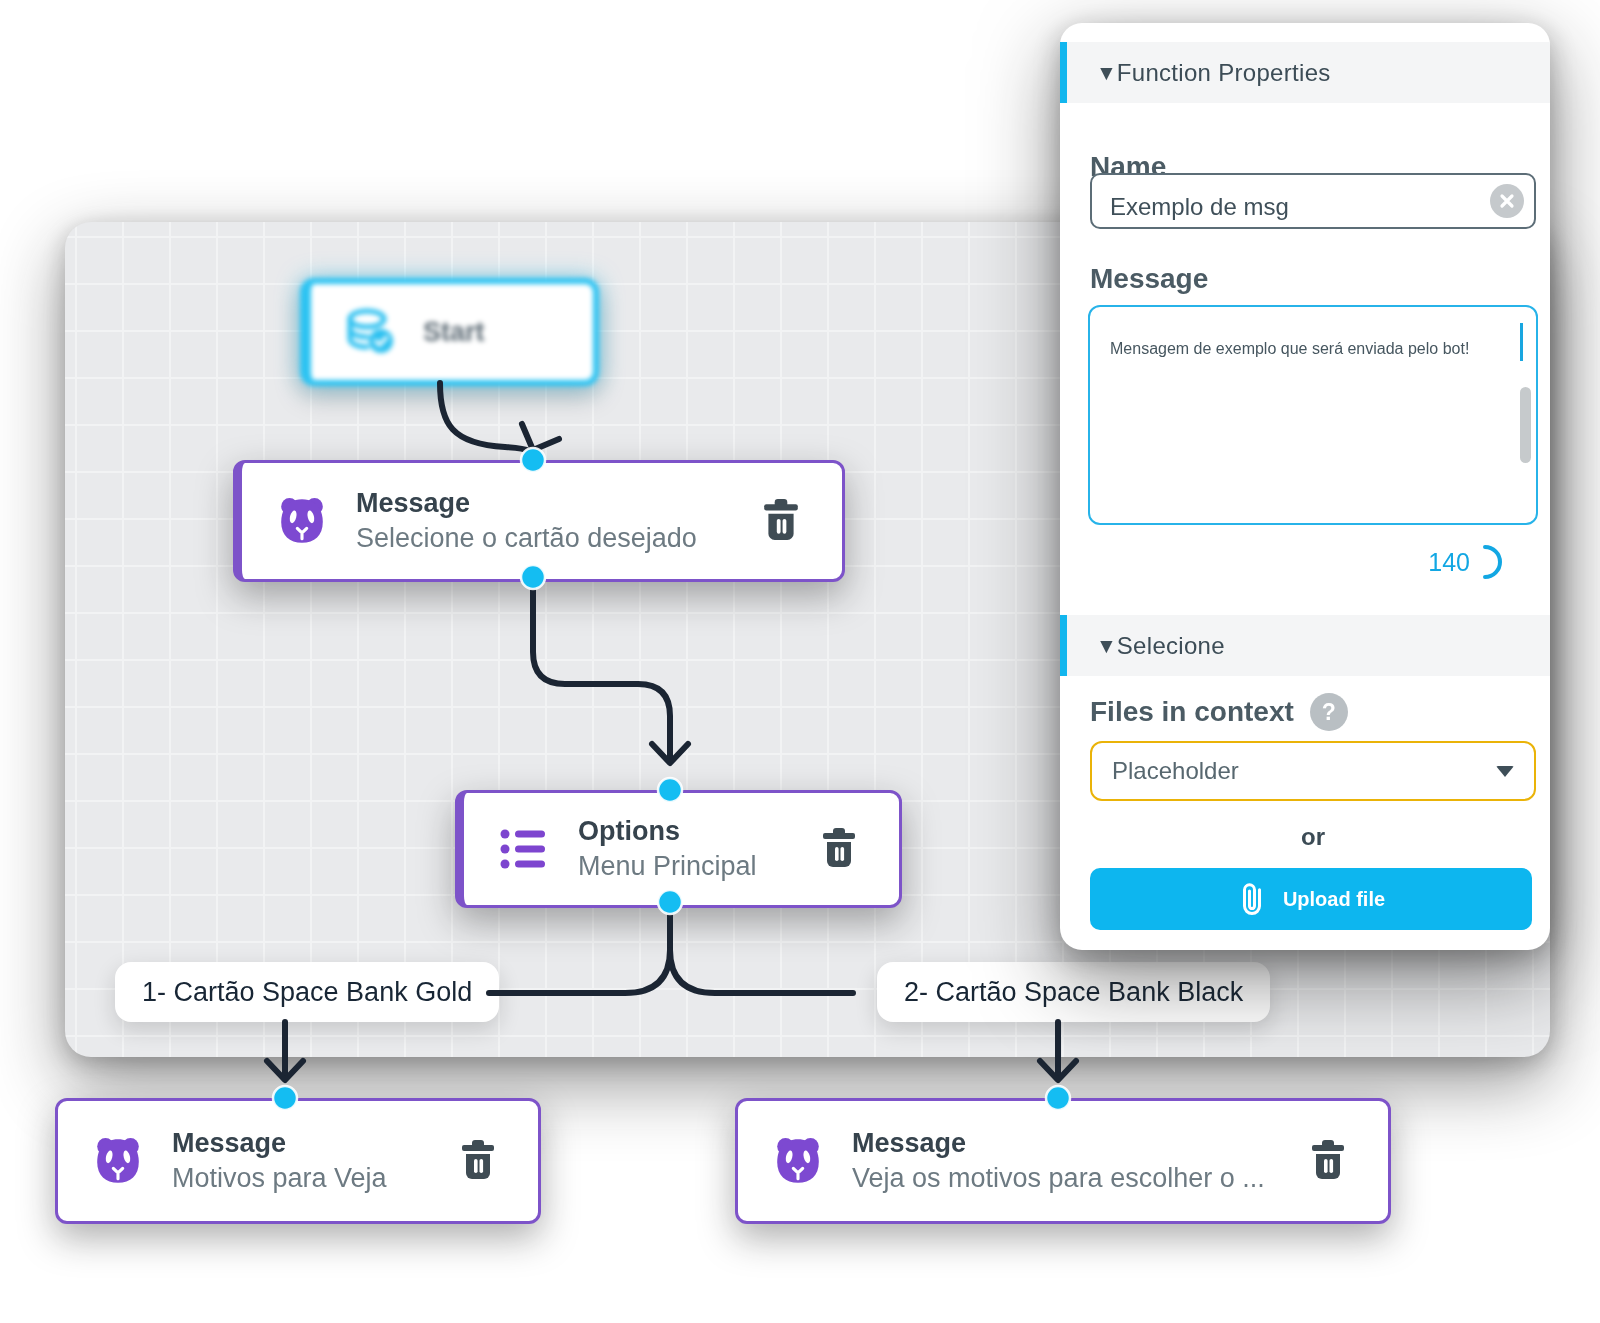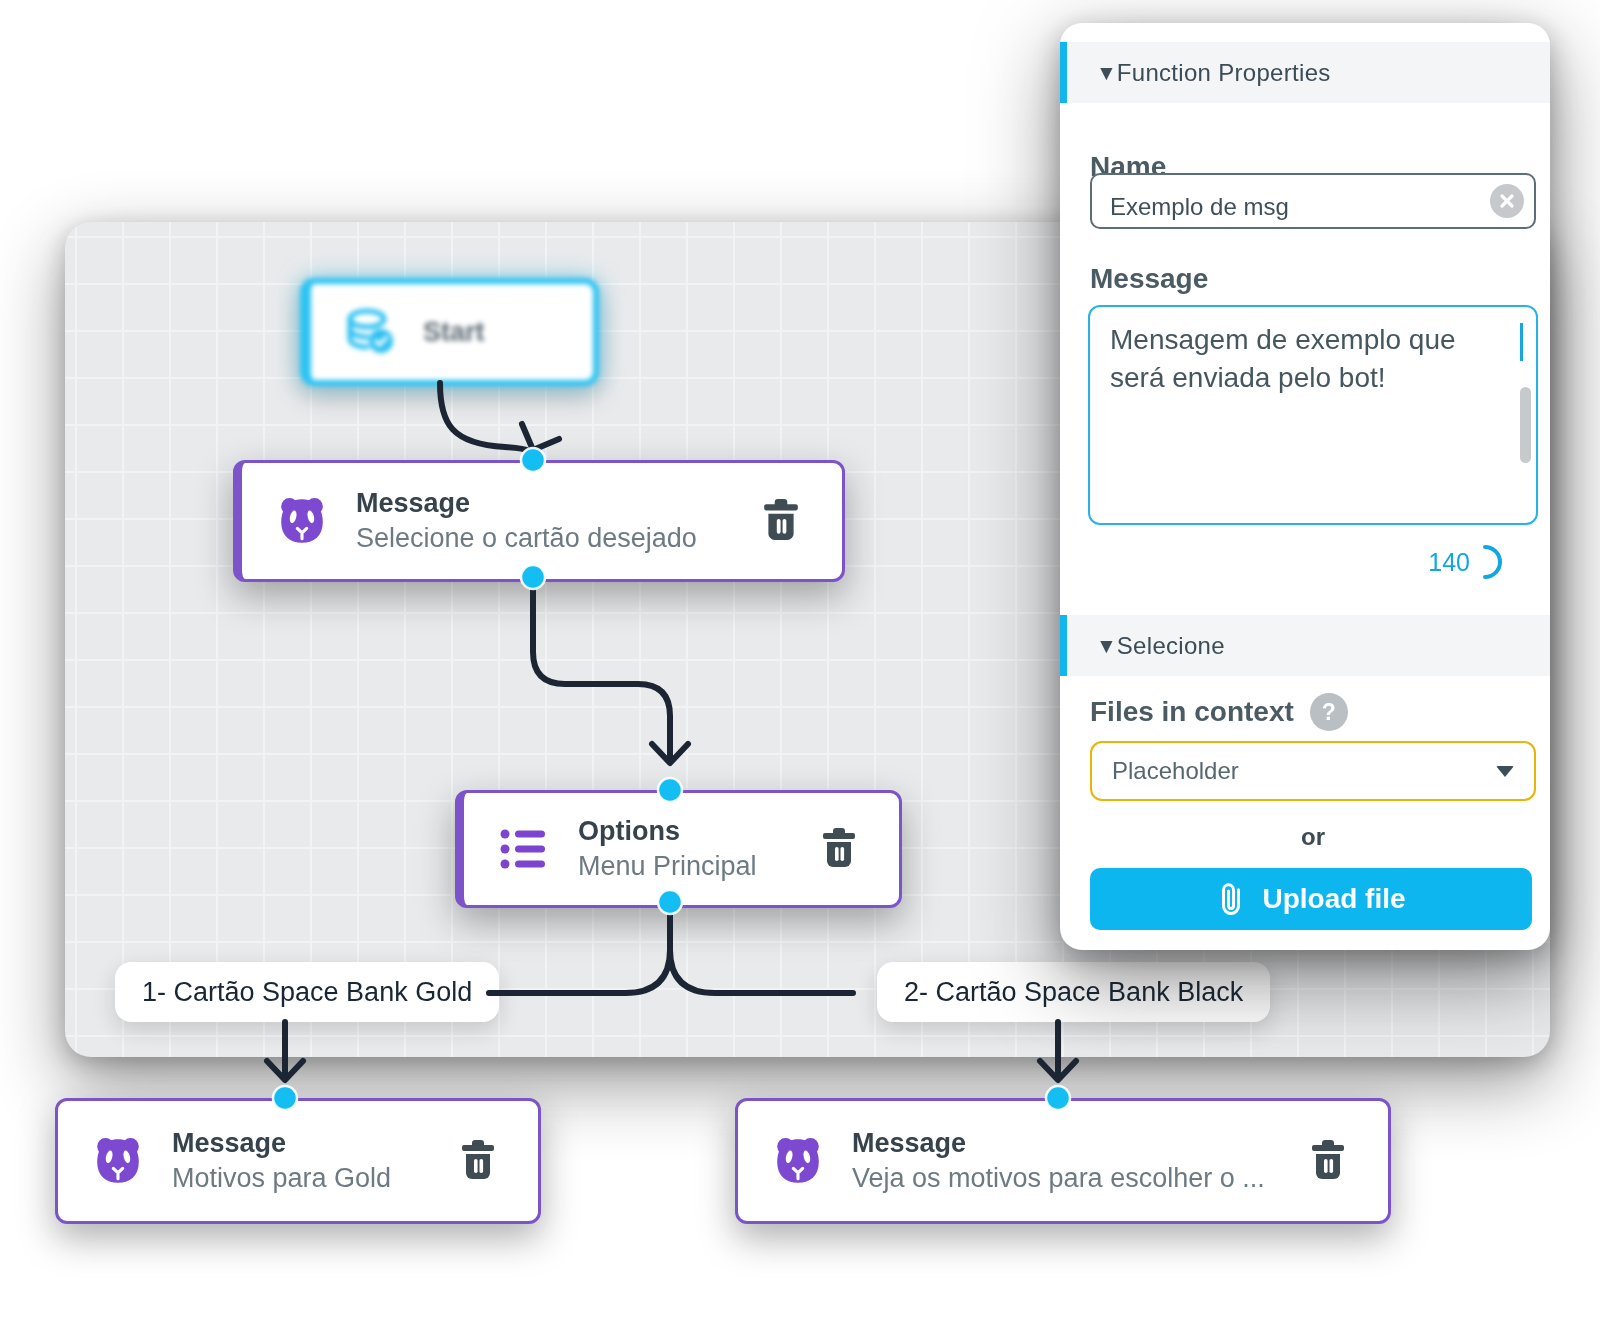--- a/index.html
+++ b/index.html
@@ -84,21 +84,21 @@
     position:absolute;right:12px;top:50%;transform:translateY(-50%);
     width:34px;height:34px;border-radius:50%;background:#c5c9cc;border:none;padding:0;
     display:flex;align-items:center;justify-content:center;cursor:pointer;
   }
   .msgbox{
     position:absolute;left:28px;top:282px;width:450px;height:220px;box-sizing:border-box;
     border:2px solid #27b3e9;border-radius:12px;background:#fff;
   }
   .msgtext{
     position:absolute;left:20px;top:14px;width:386px;
-    font-size:28px;line-height:38px;color:#46565f;white-space:pre-wrap;
+    font-size:16px;line-height:56px;color:#46565f;white-space:pre-wrap;
   }
   .cursorbar{position:absolute;left:430px;top:16px;width:3px;height:38px;background:#18a6e0;}
   .vthumb{position:absolute;right:5px;top:80px;width:11px;height:76px;border-radius:6px;background:#c6cacc;}
   .counter-row{position:absolute;top:522px;right:48px;display:flex;align-items:center;gap:12px;}
   .count{font-size:25px;color:#12a7e3;}
   .files-row{position:absolute;left:30px;top:670px;display:flex;align-items:center;gap:16px;}
   .help-circle{
     width:38px;height:38px;border-radius:50%;background:#b9bfc3;border:none;padding:0;
     color:#fff;font-size:23px;font-weight:700;display:flex;align-items:center;justify-content:center;
     font-family:"Liberation Sans",sans-serif;cursor:pointer;
@@ -112,21 +112,21 @@
   .select .scaret{
     margin-left:auto;margin-right:20px;width:0;height:0;
     border-left:9px solid transparent;border-right:9px solid transparent;
     border-top:11px solid #3e4e58;border-radius:2px;
   }
   .or{position:absolute;left:30px;top:800px;width:446px;text-align:center;font-size:24px;font-weight:700;color:#3b4b55;}
   .upload{
     position:absolute;left:30px;top:845px;width:442px;height:62px;
     background:#0db6ef;border:none;border-radius:10px;cursor:pointer;
     display:flex;align-items:center;justify-content:center;gap:16px;
-    color:#fff;font-size:28px;font-weight:700;font-family:"Liberation Sans",sans-serif;
+    color:#fff;font-size:20px;font-weight:700;font-family:"Liberation Sans",sans-serif;
   }
   .clip{transform:rotate(-45deg);}
 </style>
 </head>
 <body>
 
 <div class="canvas"></div>
 
 <div class="node start">
   <span class="nicon">
@@ -206,21 +206,21 @@
       <circle cx="13" cy="11" r="8" fill="#7d49d1"></circle>
         <circle cx="37" cy="11" r="8" fill="#7d49d1"></circle>
       <path d="M25 4 C38 4 45 13 45 26 C45 39 37 46 25 46 C13 46 5 39 5 26 C5 13 12 4 25 4 Z" fill="#7d49d1"></path>
       <ellipse cx="16.5" cy="21" rx="3" ry="6.2" fill="#fff" transform="rotate(14 16.5 21)"></ellipse>
       <ellipse cx="33.5" cy="21" rx="3" ry="6.2" fill="#fff" transform="rotate(-14 33.5 21)"></ellipse>
       <path d="M20.5 32 L25 36.5 M29.5 32 L25 36.5 M25 36.5 V42" fill="none" stroke="#fff" stroke-width="3" stroke-linecap="round"></path>
     </svg>
   </span>
   <span class="ntext">
     <div class="ntitle">Message</div>
-    <div class="nsub">Motivos para Gold</div>
+    <div class="nsub">Motivos para Veja</div>
   </span>
   <button class="trash">
     <svg width="36" height="40" viewBox="0 0 36 40" fill="#3f4c54">
       <rect x="12" y="0" width="12" height="8" rx="3"></rect>
       <rect x="2" y="5" width="32" height="6" rx="2"></rect>
       <path d="M6 14 h24 v19 a6 6 0 0 1 -6 6 h-12 a6 6 0 0 1 -6 -6 z"></path>
       <rect x="14" y="19" width="3.6" height="14" rx="1.8" fill="#fff"></rect>
       <rect x="19.5" y="19" width="3.6" height="14" rx="1.8" fill="#fff"></rect>
     </svg>
   </button>

